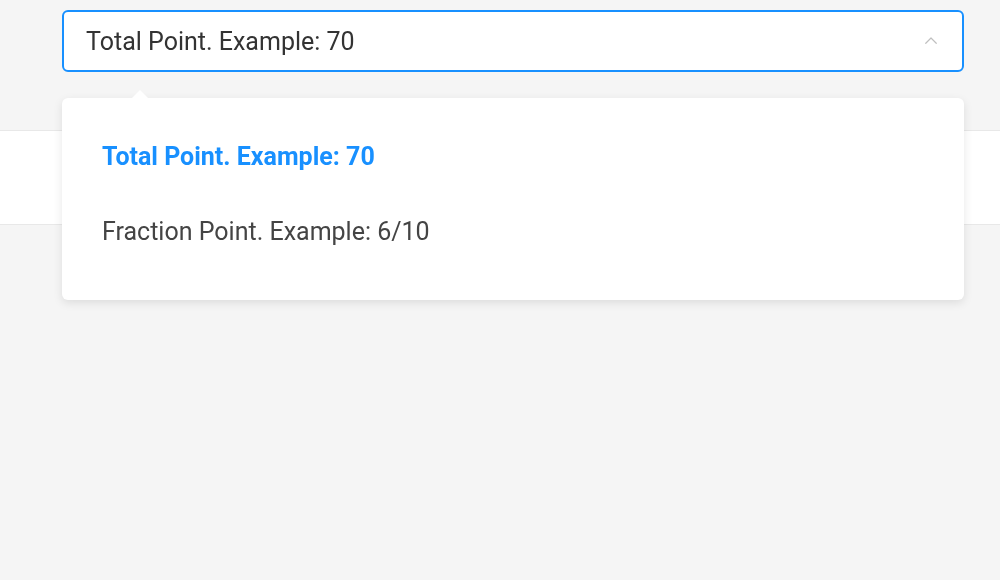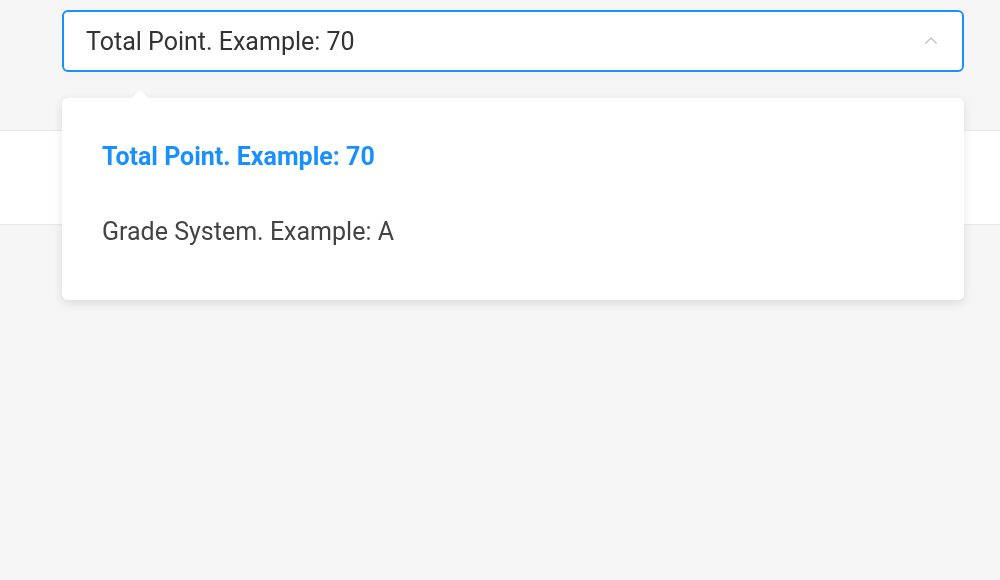--- a/index.html
+++ b/index.html
@@ -101,16 +101,16 @@
         <polyline points="5 15 12 8 19 15"></polyline>
       </svg>
     </span>
   </div>
 
   <div class="dropdown">
     <div class="dropdown-item selected">
       <span>Total Point. Example: 70</span>
     </div>
     <div class="dropdown-item">
-      <span>Grade System. Example: A</span>
+      <span>Fraction Point. Example: 6/10</span>
     </div>
   </div>
 </div>
 
 </body></html>

